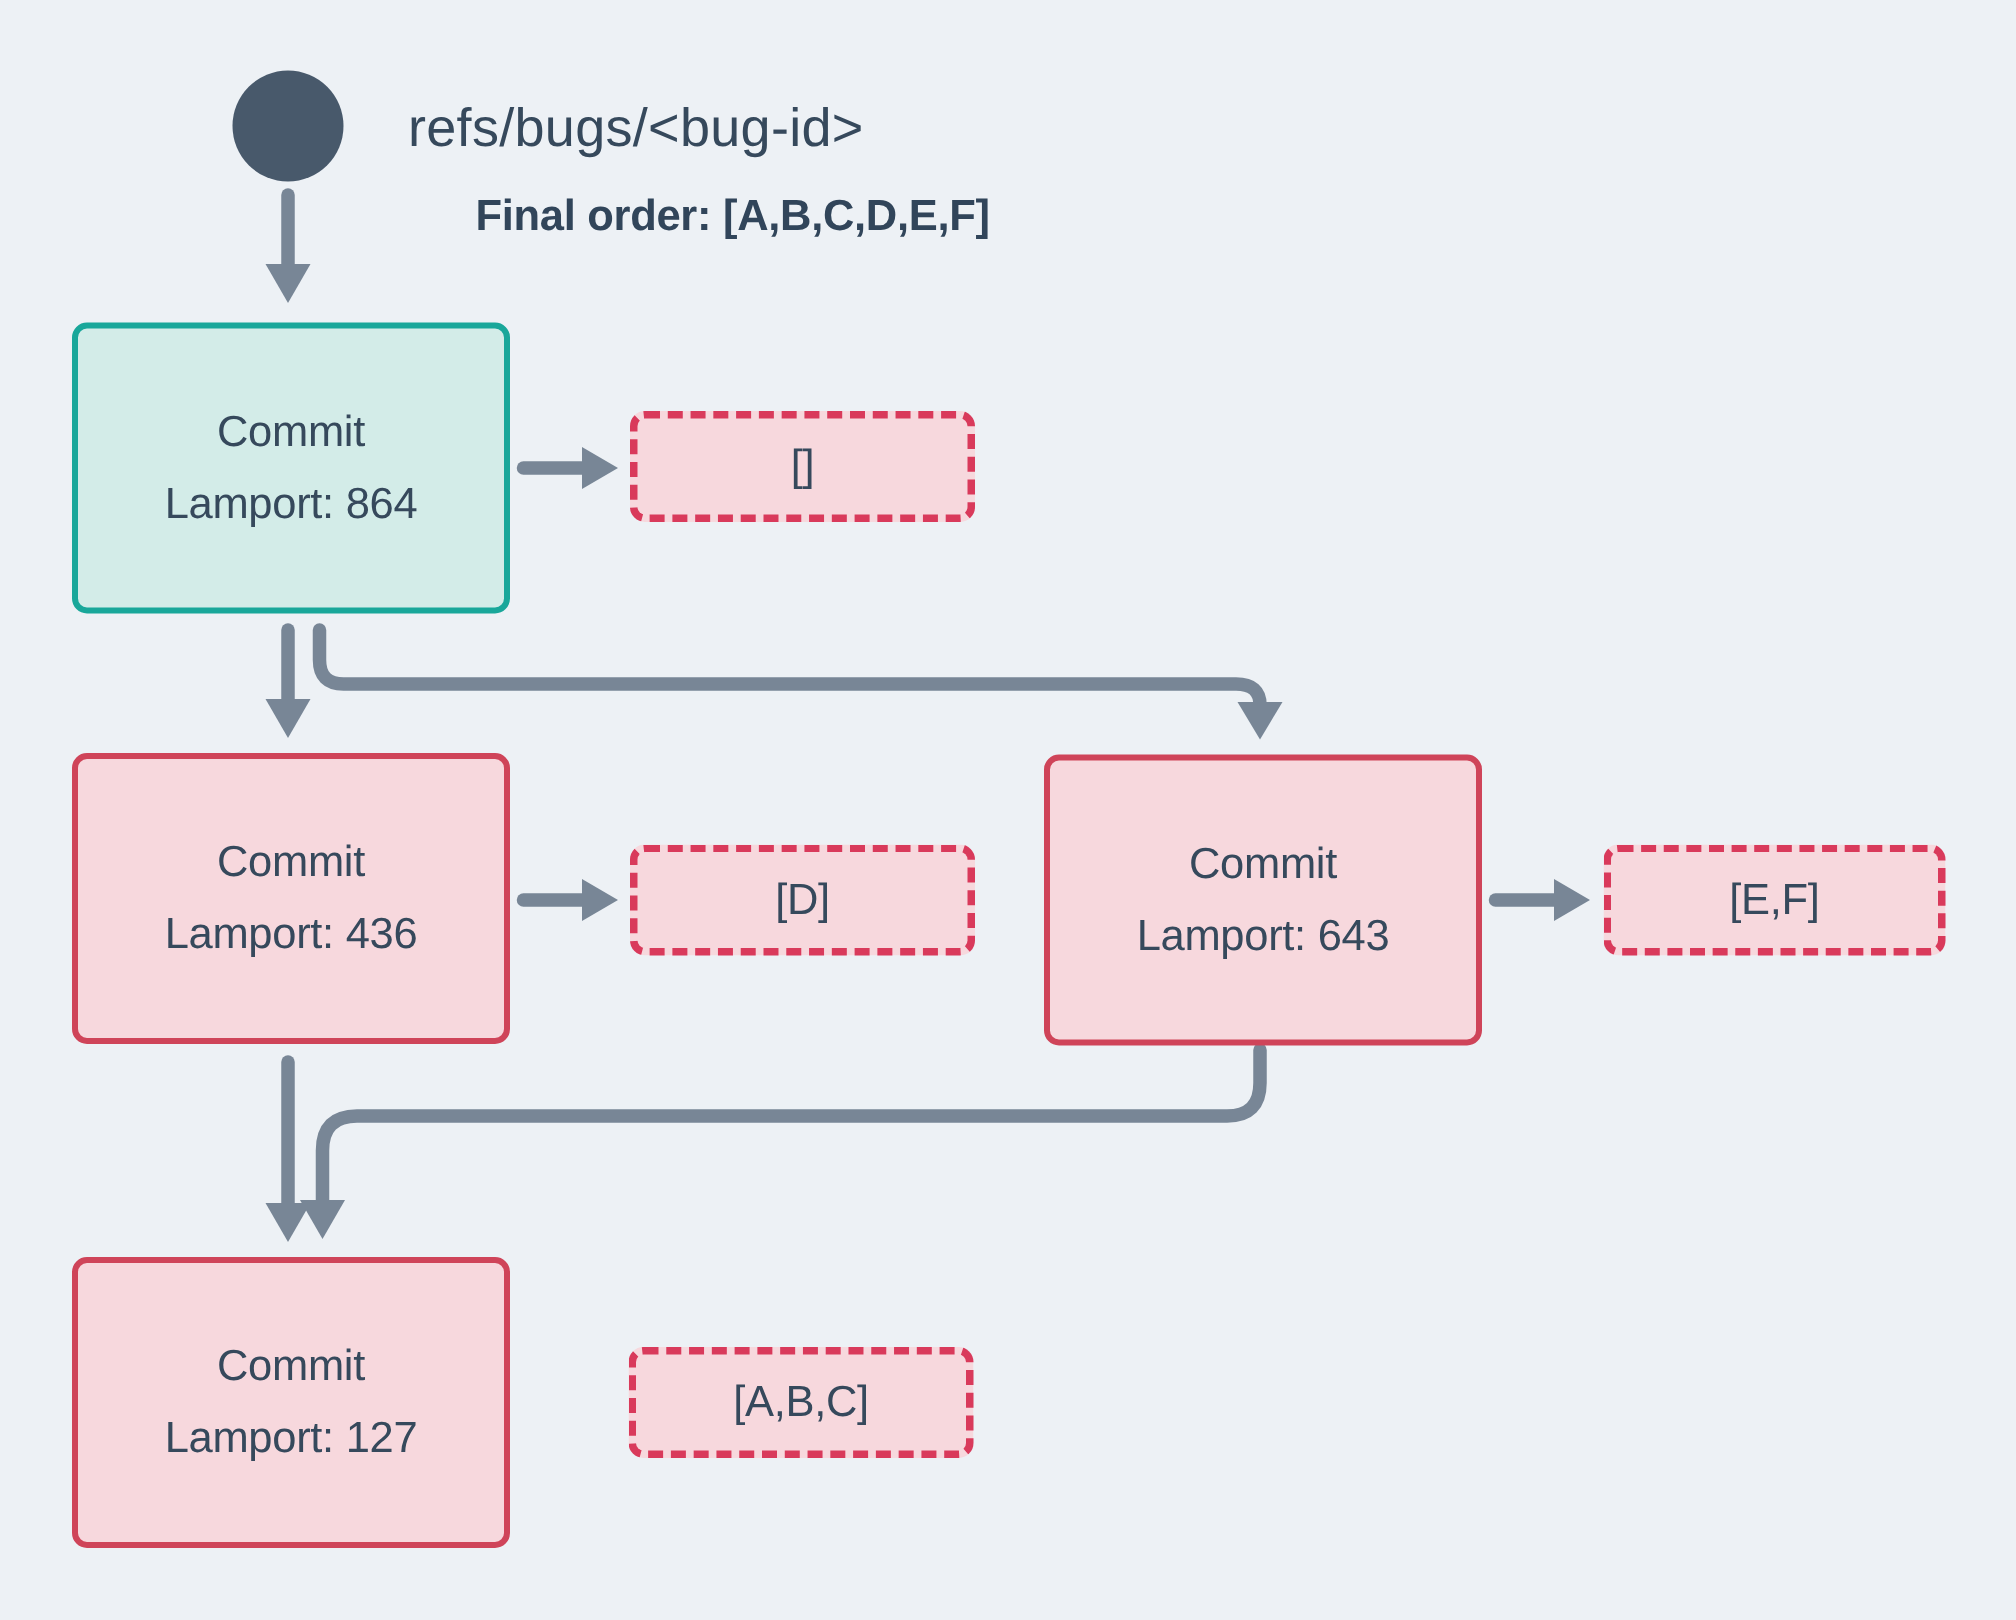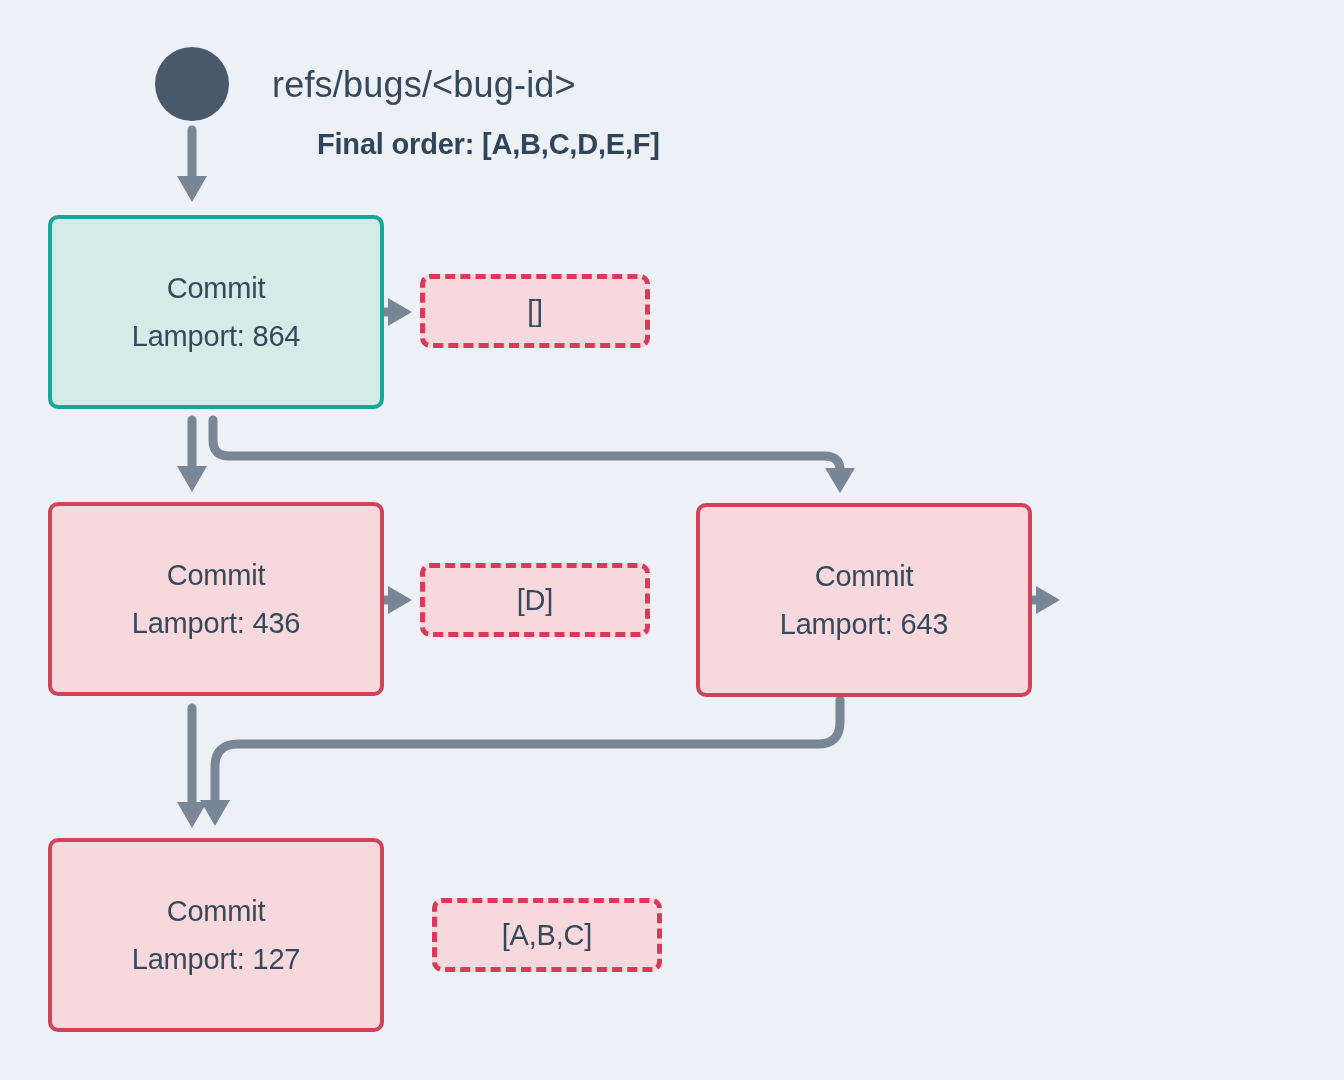--- a/index.html
+++ b/index.html
@@ -53,21 +53,21 @@
     font-size:29px;
     line-height:36px;
     font-weight:bold;
     color:#31455a;
     letter-spacing:-0.2px;
     white-space:nowrap;
     margin-left:45px;
   }
   .node{
     position:absolute;
-    width:336px; height:194px;
+    width:292px; height:194px;
     box-sizing:border-box;
     border-radius:10px;
     display:flex;
     flex-direction:column;
     align-items:center;
     justify-content:center;
     text-align:center;
   }
   .node.teal{
     background:var(--teal-fill);
@@ -139,20 +139,21 @@
   <div class="node pink" style="left:48px;top:502px">
     <div class="node-line">Commit</div>
     <div class="node-line">Lamport: 436</div>
   </div>
   <div class="payload" style="left:420px;top:563px">[D]</div>
 
   <div class="node pink" style="left:696px;top:503px">
     <div class="node-line">Commit</div>
     <div class="node-line">Lamport: 643</div>
   </div>
+  <div class="payload" style="left:1069px;top:563px;width:228px">[E,F]</div>
 
   <div class="node pink" style="left:48px;top:838px">
     <div class="node-line">Commit</div>
     <div class="node-line">Lamport: 127</div>
   </div>
-  <div class="payload" style="left:432px;top:898px">[A,B,C]</div>
+  <div class="payload" style="left:419px;top:898px">[A,B,C]</div>
 
 </div>
 
 </body></html>

